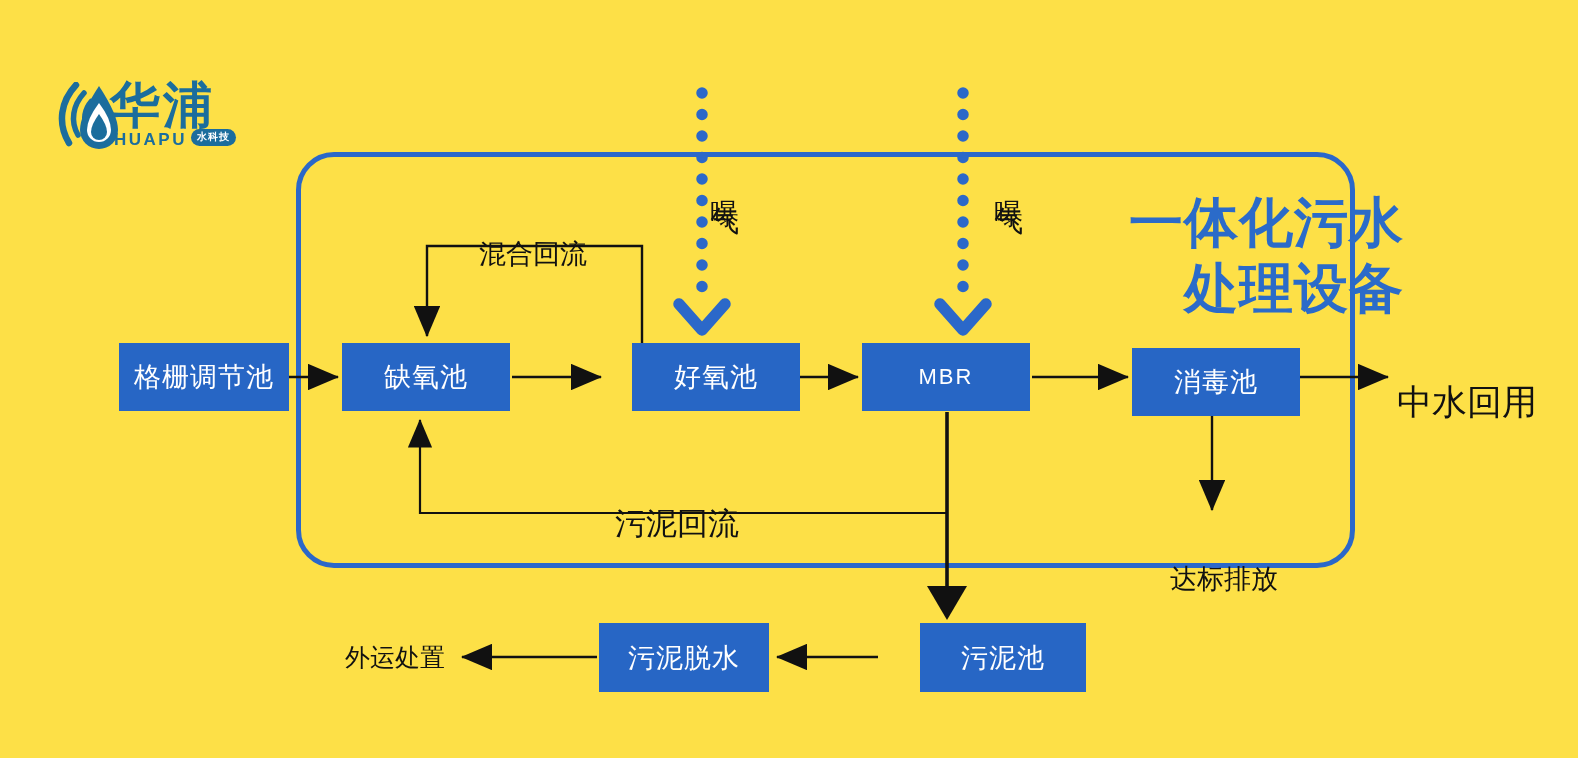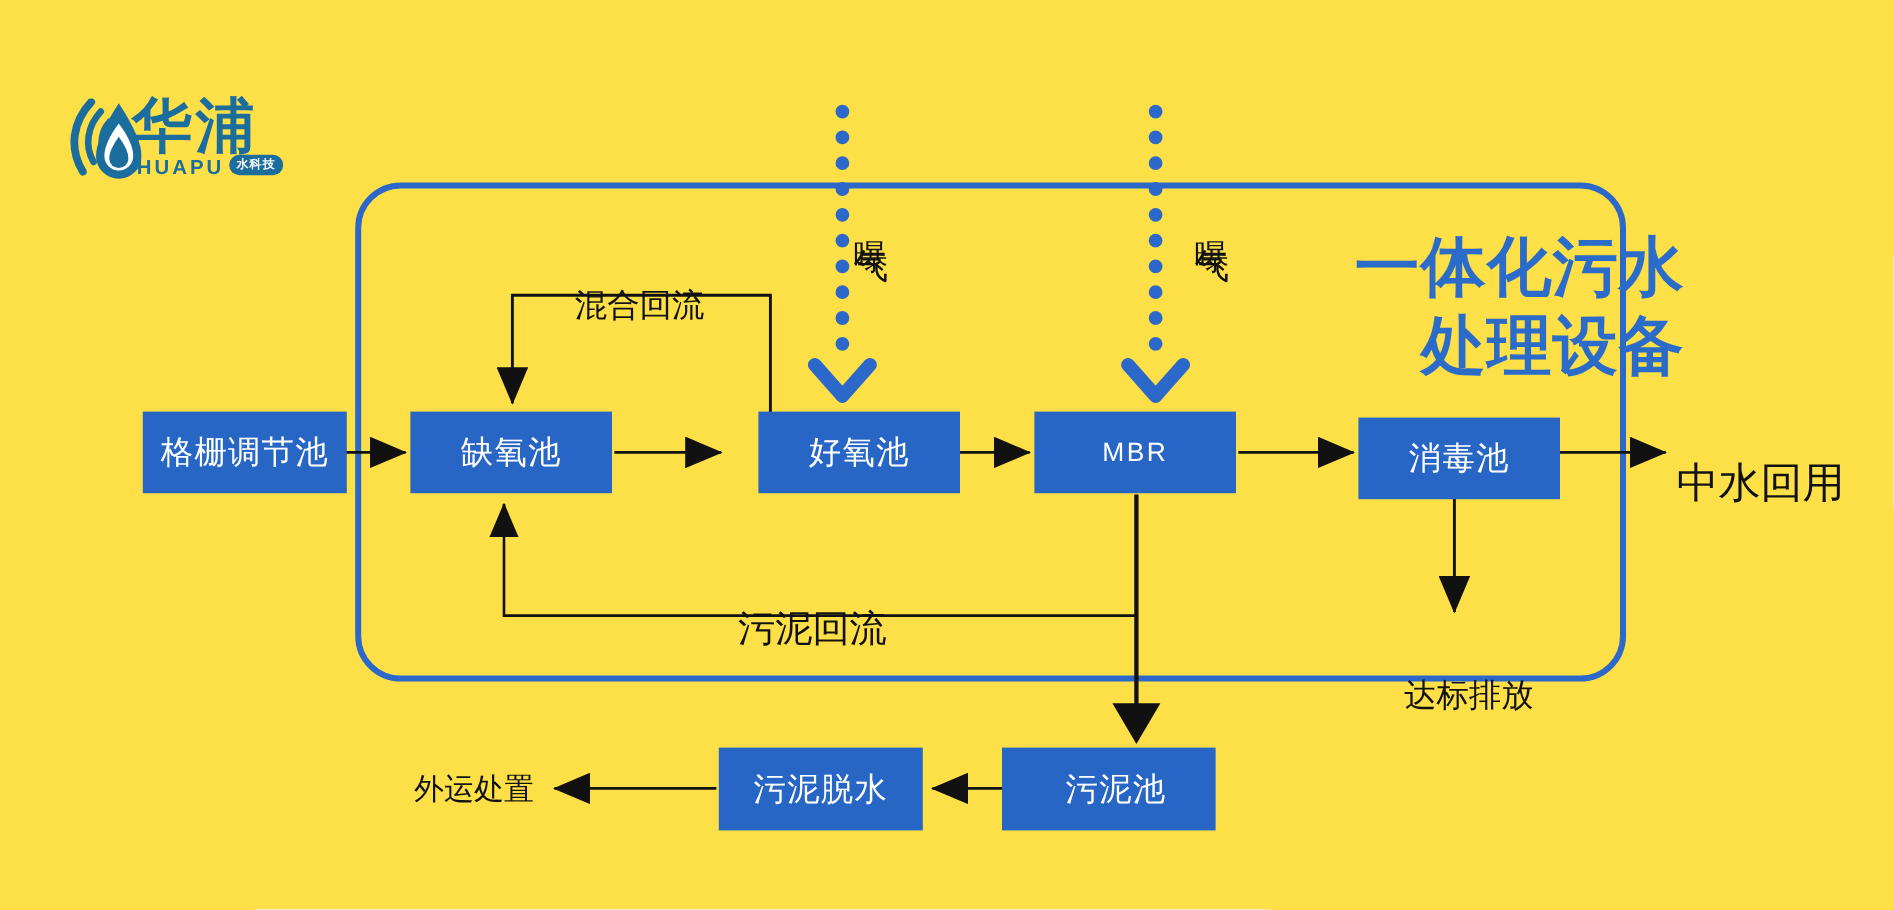--- a/index.html
+++ b/index.html
@@ -112,21 +112,21 @@
     <div>一体化污水</div>
     <div>处理设备</div>
   </div>
 
   <div class="tank" style="left:82px;top:343px;width:170px;margin-left:37px;">格栅调节池</div>
   <div class="tank" style="left:342px;top:343px;width:168px;">缺氧池</div>
   <div class="tank" style="left:632px;top:343px;width:168px;">好氧池</div>
   <div class="tank" style="left:862px;top:343px;width:168px;font-size:22px;letter-spacing:2px;">MBR</div>
   <div class="tank" style="left:1132px;top:348px;width:168px;">消毒池</div>
   <div class="tank" style="left:599px;top:623px;width:170px;height:69px;">污泥脱水</div>
-  <div class="tank" style="left:835px;top:623px;width:166px;height:69px;padding-left:12px;">污泥池</div>
+  <div class="tank" style="left:920px;top:623px;width:166px;height:69px;">污泥池</div>
 
   <div class="flabel center" style="left:460px;top:203px;width:146px;font-size:27px;">混合回流</div>
   <div class="vlabel" style="left:708px;top:177px;">曝气</div>
   <div class="vlabel" style="left:992px;top:177px;">曝气</div>
   <div class="flabel center" style="left:604px;top:470px;width:146px;">污泥回流</div>
   <div class="flabel" style="left:1397px;top:379px;font-size:35px;">中水回用</div>
   <div class="flabel center" style="left:1156px;top:528px;width:136px;font-size:27px;">达标排放</div>
   <div class="flabel" style="left:345px;top:641px;font-size:25px;">外运处置</div>
 
 </div>

